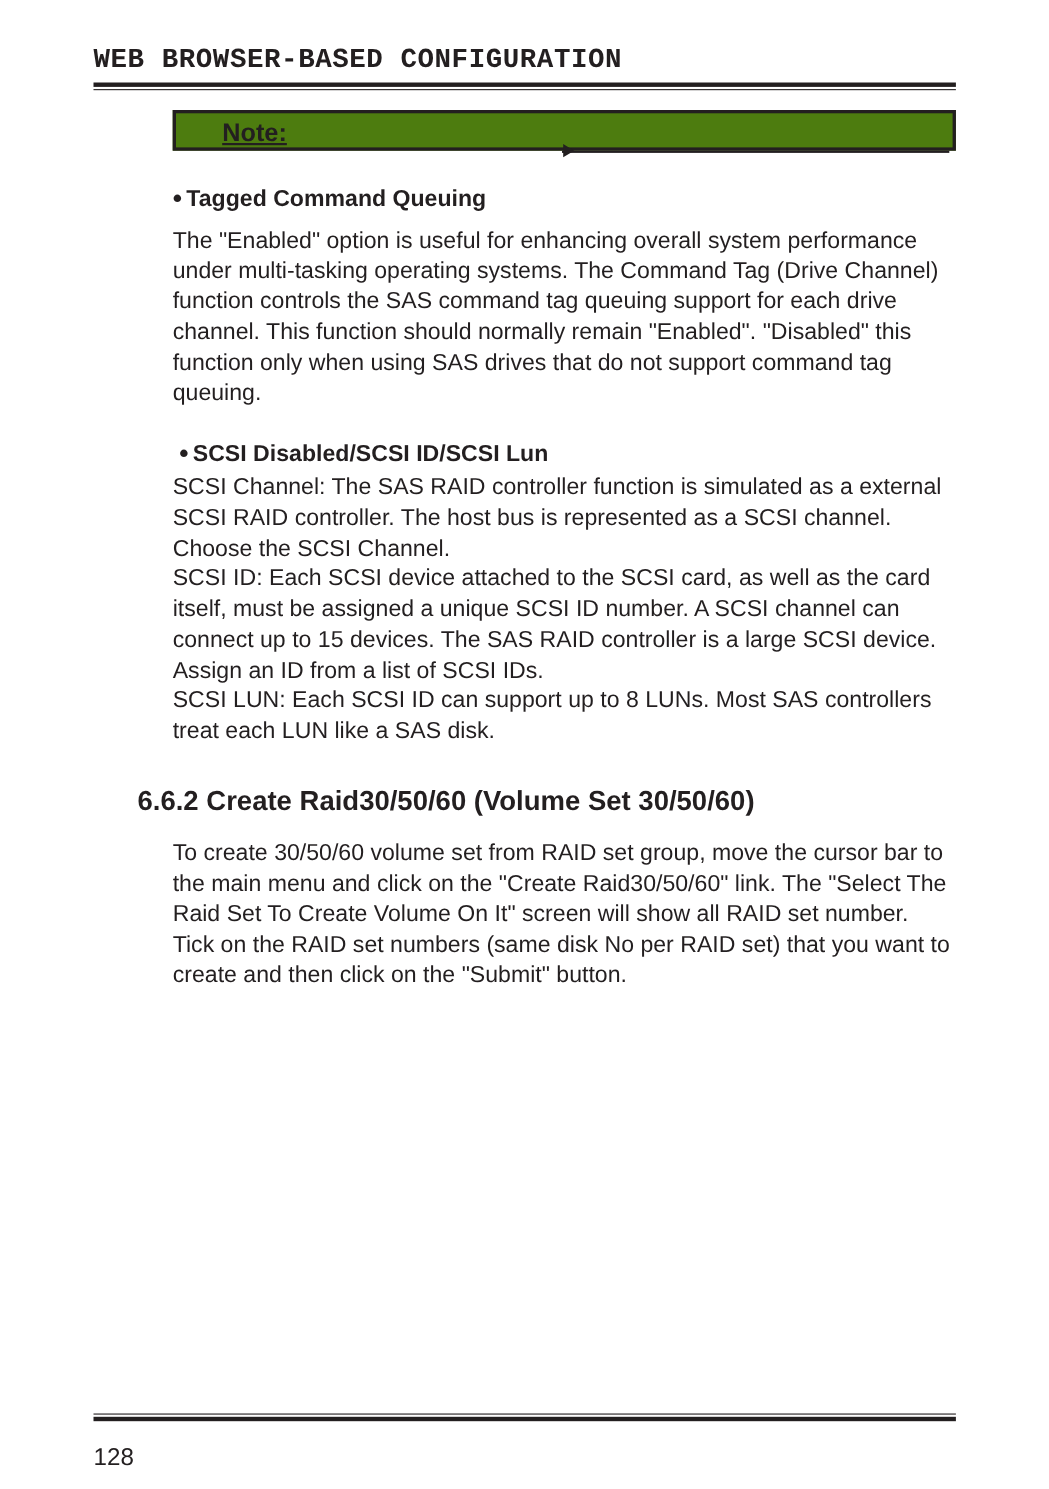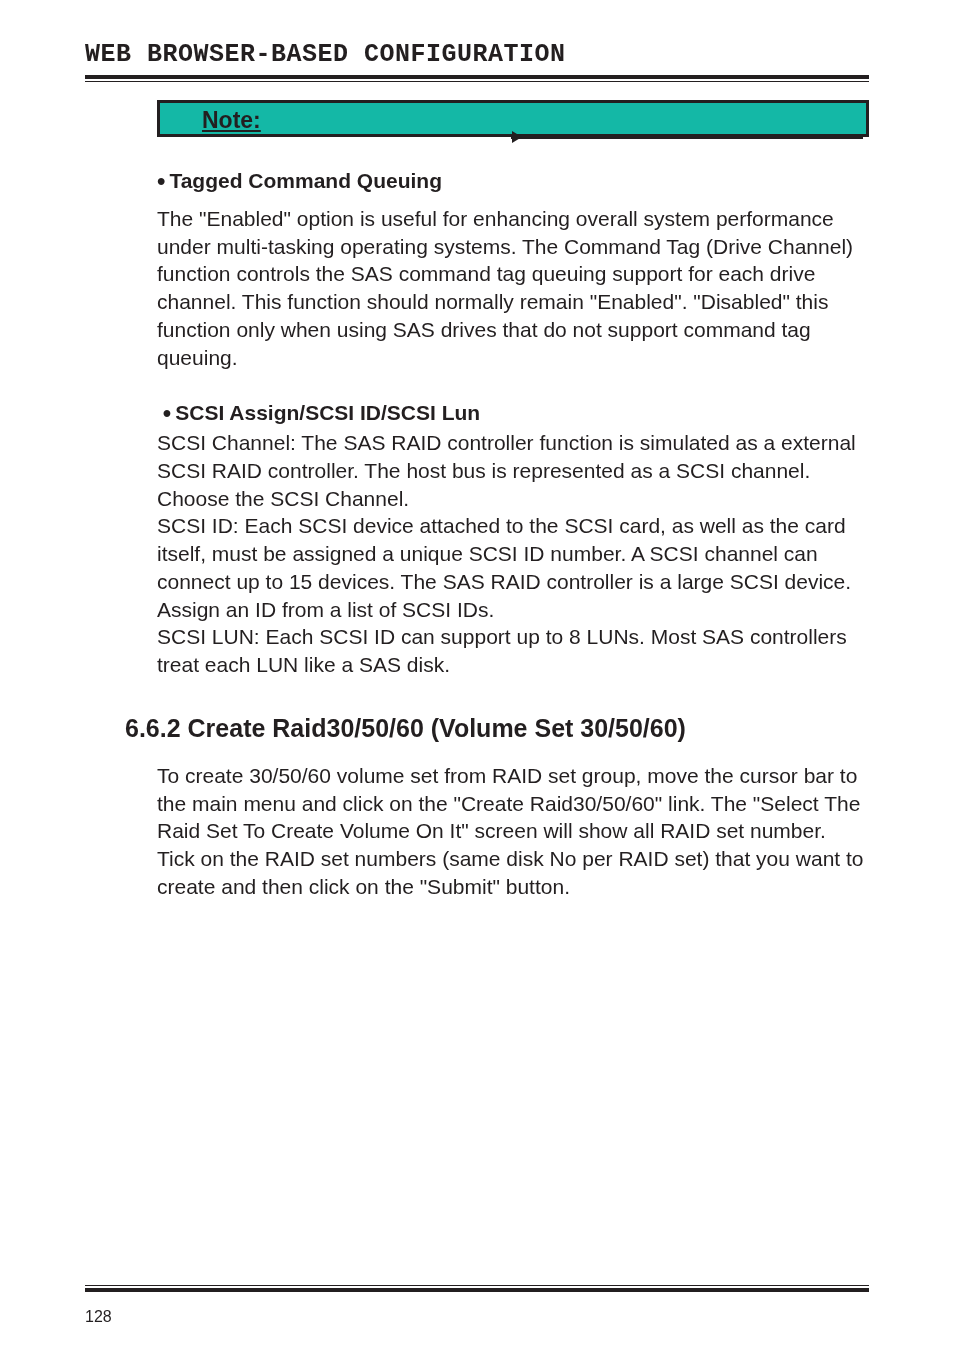--- a/index.html
+++ b/index.html
@@ -35,21 +35,21 @@
       padding-left: 72px;
       padding-right: 0;
     }
     .body-text {
       font-size: 21px;
       line-height: 1.32;
       margin-bottom: 10px;
     }
     .note-box {
       border: 3px solid #231f20;
-      background: #14b8a6;
+      background: #4d7c0f;
       margin: 8px 0 12px 0;
       padding: 0;
       position: relative;
     }
     .note-title {
       font-size: 23px;
       font-weight: 900;
       text-decoration: underline;
       padding: 4px 0 0 42px;
       display: inline-block;
@@ -109,22 +109,22 @@
     .bottom-rule2 {
       position: absolute;
       left: 85px;
       right: 85px;
       bottom: 62px;
       border-top: 4px solid #231f20;
     }
     .page-number {
       position: absolute;
       left: 85px;
-      bottom: 28px;
-      font-size: 16px;
+      bottom: 16px;
+      font-size: 22px;
     }
     .spacer-sm { height: 8px; }
   </style>
 </head>
 <body>
 
 <h1 class="page-title">WEB BROWSER-BASED CONFIGURATION</h1>
 <div class="title-underline"></div>
 <div class="title-underline2"></div>
 
@@ -147,21 +147,21 @@
       <span class="bullet-dot">•</span><span>Tagged Command Queuing</span>
     </div>
     <div class="spacer-sm"></div>
     <p class="body-text">The "Enabled" option is useful for enhancing overall system performance under multi-tasking operating systems. The Command Tag (Drive Channel) function controls the SAS command tag queuing support for each drive channel. This function should normally remain "Enabled". "Disabled" this function only when using SAS drives that do not support command tag queuing.</p>
   </div>
 
   <div class="spacer-sm"></div>
 
   <div>
     <div class="bullet-heading">
-      &nbsp;<span class="bullet-dot">•</span><span>SCSI Assign/SCSI ID/SCSI Lun</span>
+      &nbsp;<span class="bullet-dot">•</span><span>SCSI Disabled/SCSI ID/SCSI Lun</span>
     </div>
     <p class="body-text" style="white-space: pre-line;">SCSI Channel: The SAS RAID controller function is simulated as a external SCSI RAID controller. The host bus is represented as a SCSI channel. Choose the SCSI Channel.
 SCSI ID: Each SCSI device attached to the SCSI card, as well as the card itself, must be assigned a unique SCSI ID number. A SCSI channel can connect up to 15 devices. The SAS RAID controller is a large SCSI device. Assign an ID from a list of SCSI IDs.
 SCSI LUN: Each SCSI ID can support up to 8 LUNs. Most SAS controllers treat each LUN like a SAS disk.</p>
   </div>
 
   <div class="section-heading-wrap">
     <h2 class="section-heading">6.6.2 Create Raid30/50/60 (Volume Set 30/50/60)</h2>
   </div>
 

